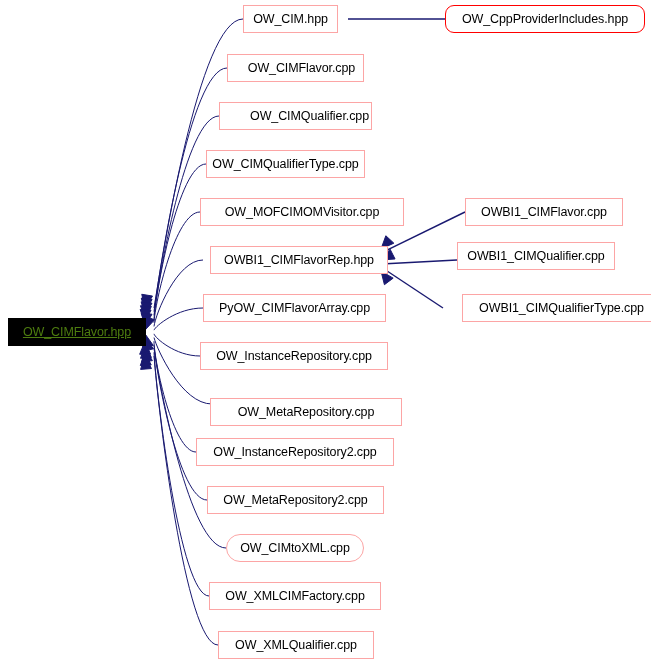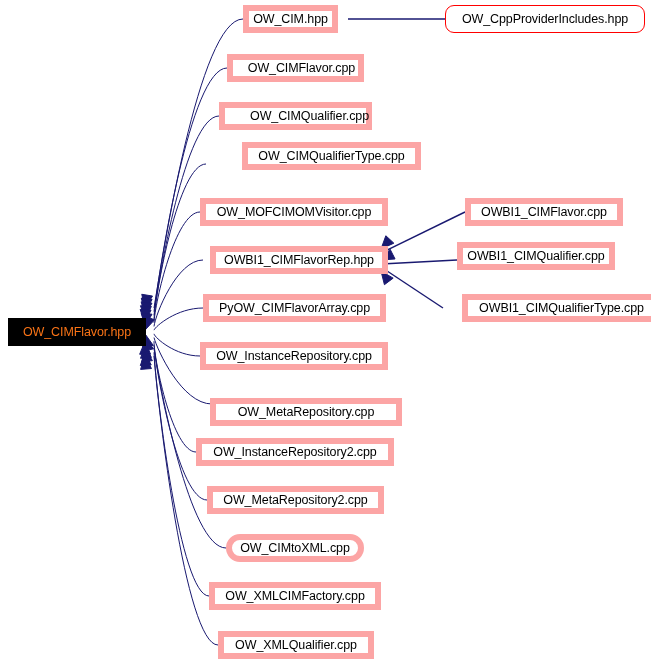--- a/index.html
+++ b/index.html
@@ -25,33 +25,34 @@
     width: 651px;
     height: 661px;
     pointer-events: none;
   }
   .node {
     position: absolute;
     box-sizing: border-box;
     display: flex;
     align-items: center;
     justify-content: center;
-    border: 6px solid #fca5a5;
+    border: 1px solid #fca5a5;
     background: #ffffff;
     color: #000000;
     font-family: "Liberation Sans", sans-serif;
     font-size: 12.5px;
     line-height: 1;
     white-space: nowrap;
     letter-spacing: -0.1px;
   }
   .node.current {
     background: #000000;
-    color: #f97316;
+    color: #4d7c0f;
     border-color: #000000;
+    text-decoration: underline;
   }
   .node.highlight {
     border-color: #ff0000;
     border-width: 1px;
   }
 </style>
 </head>
 <body>
 
 <div id="graph">
@@ -102,24 +103,24 @@
       </div>
       <div class="node highlight" style="left: 445px; top: 5px; width: 200px; height: 28px; border-radius: 9px;">
         <span>OW_CppProviderIncludes.hpp</span>
       </div>
       <div class="node" style="left: 227px; top: 54px; width: 137px; height: 28px; padding-left: 12px;">
         <span>OW_CIMFlavor.cpp</span>
       </div>
       <div class="node" style="left: 219px; top: 102px; width: 153px; height: 28px; padding-left: 28px;">
         <span>OW_CIMQualifier.cpp</span>
       </div>
-      <div class="node" style="left: 206px; top: 142px; width: 179px; height: 28px; margin-left: 36px;">
+      <div class="node" style="left: 206px; top: 150px; width: 159px; height: 28px;">
         <span>OW_CIMQualifierType.cpp</span>
       </div>
-      <div class="node" style="left: 200px; top: 198px; width: 188px; height: 28px;">
+      <div class="node" style="left: 200px; top: 198px; width: 204px; height: 28px;">
         <span>OW_MOFCIMOMVisitor.cpp</span>
       </div>
       <div class="node" style="left: 203px; top: 246px; width: 178px; height: 28px; margin-left: 7px;">
         <span>OWBI1_CIMFlavorRep.hpp</span>
       </div>
       <div class="node" style="left: 203px; top: 294px; width: 183px; height: 28px;">
         <span>PyOW_CIMFlavorArray.cpp</span>
       </div>
       <div class="node" style="left: 200px; top: 342px; width: 188px; height: 28px;">
         <span>OW_InstanceRepository.cpp</span>

